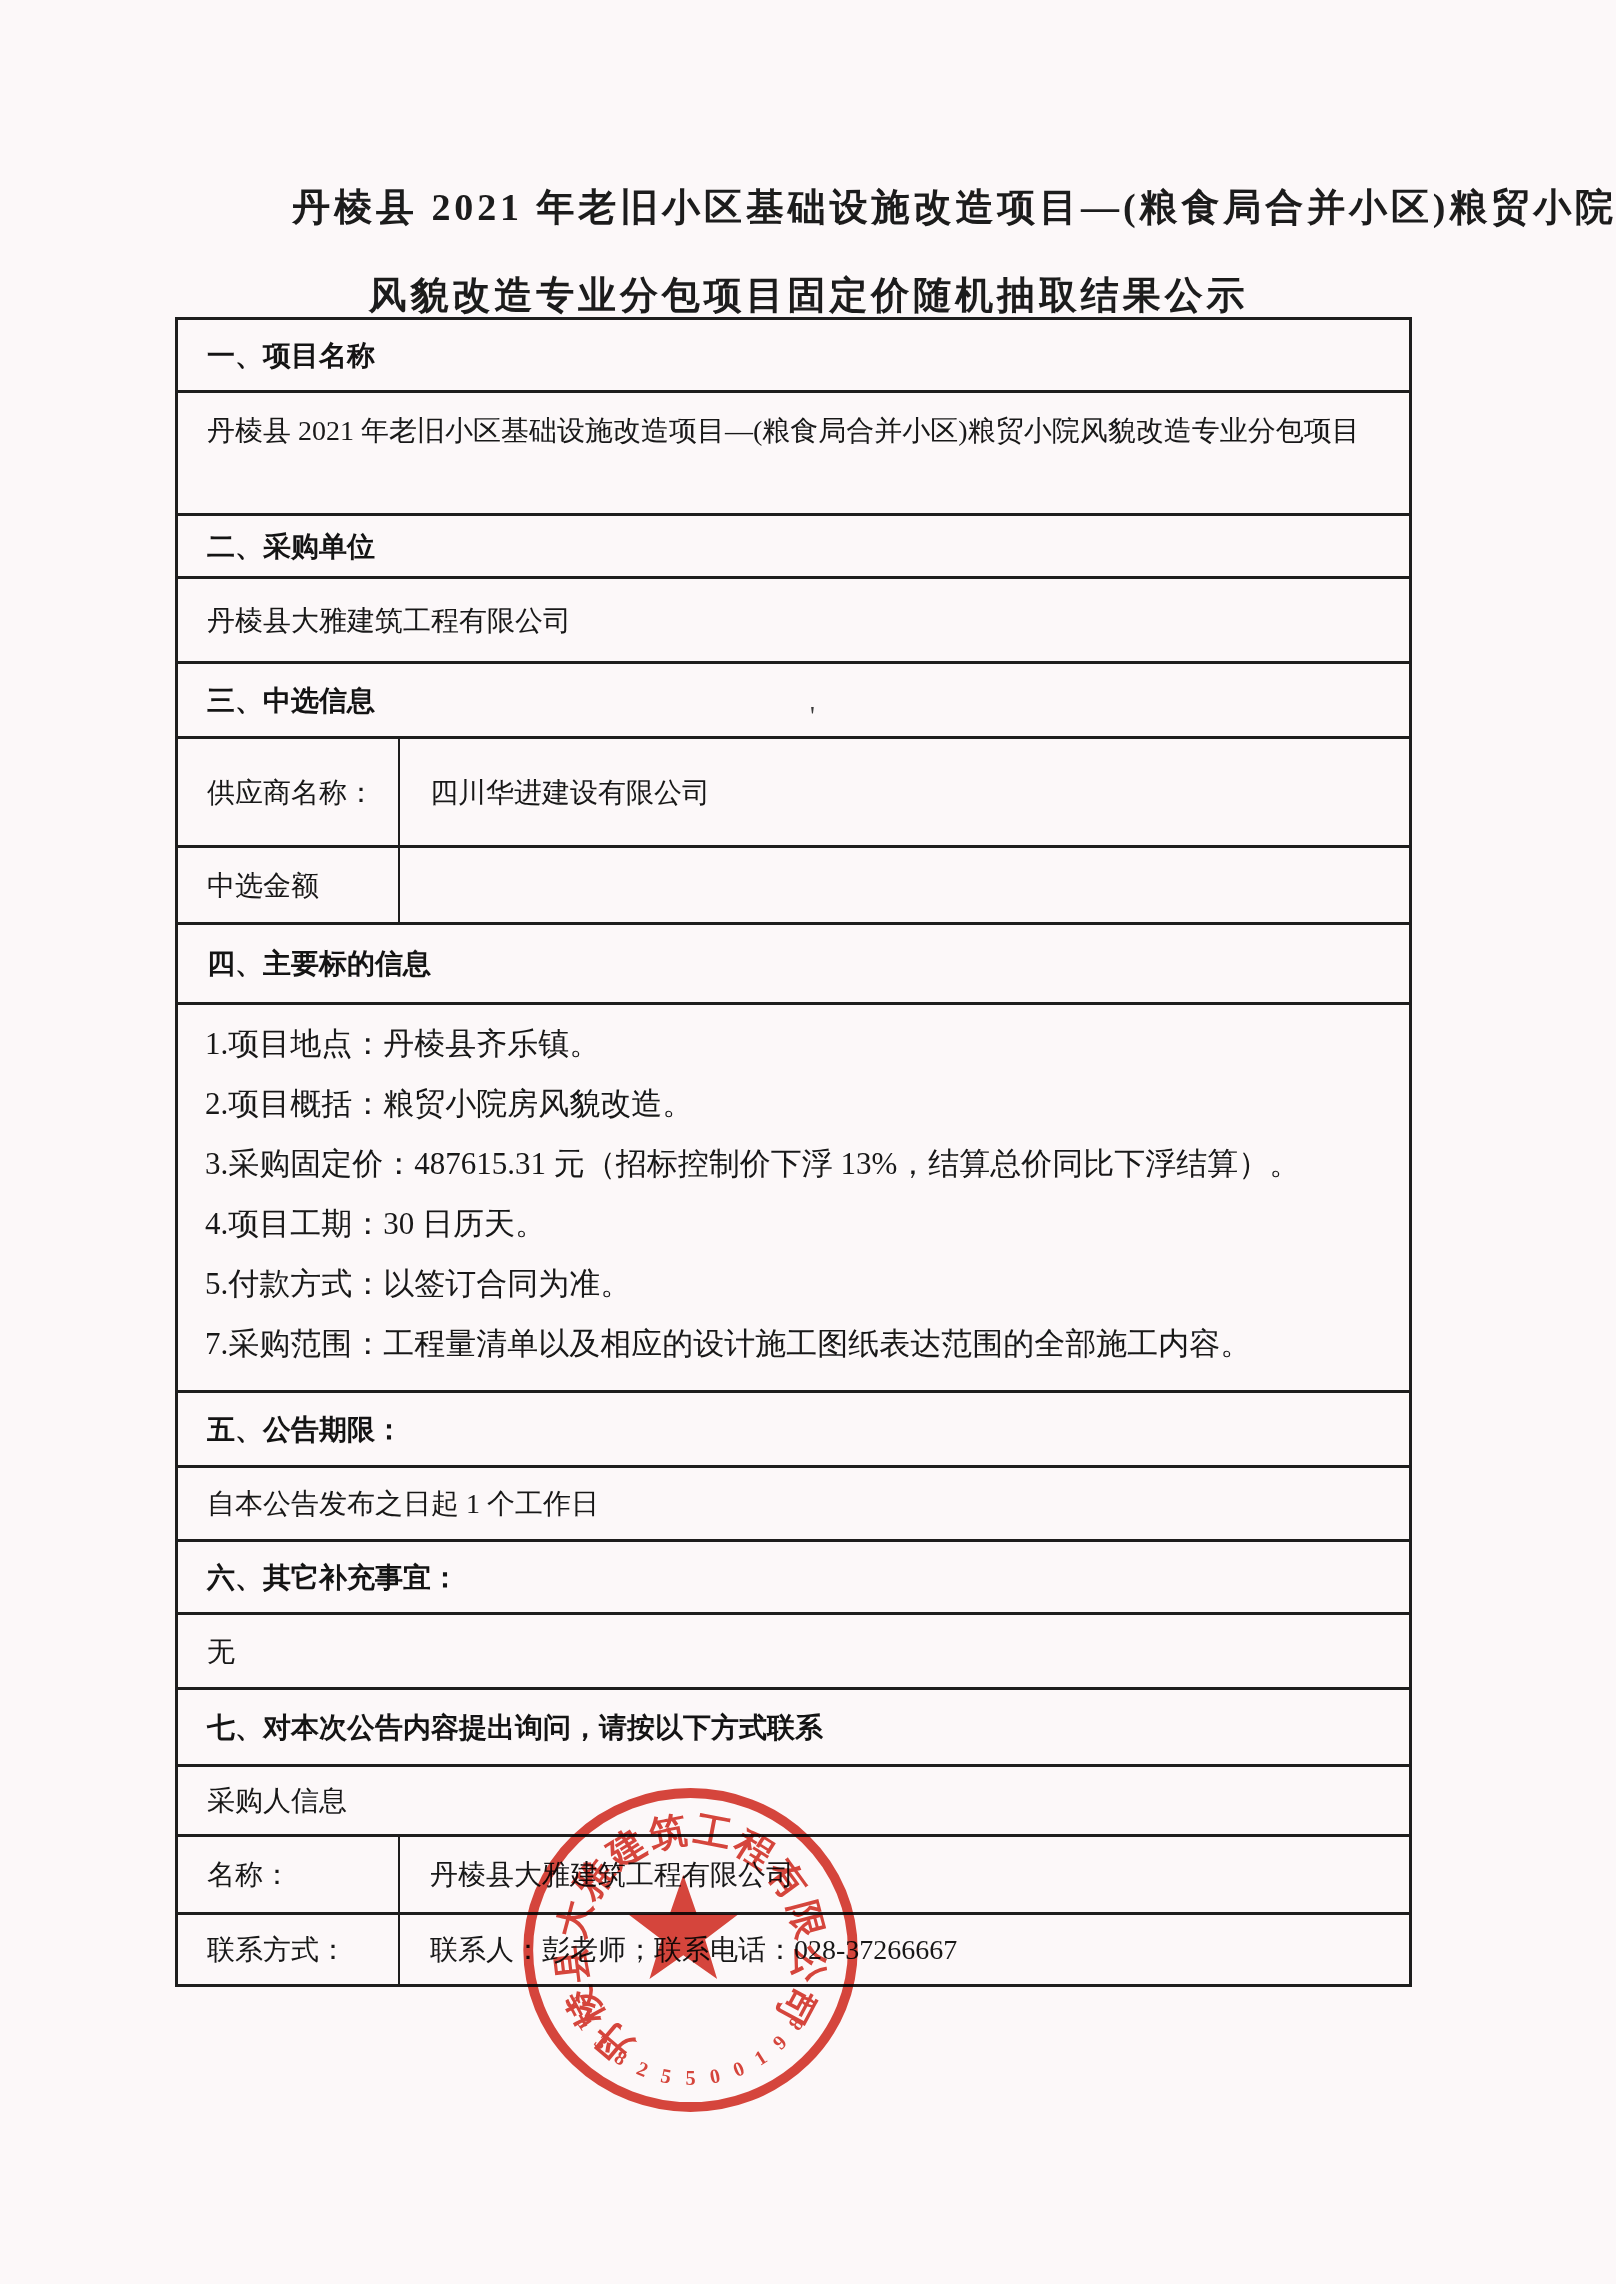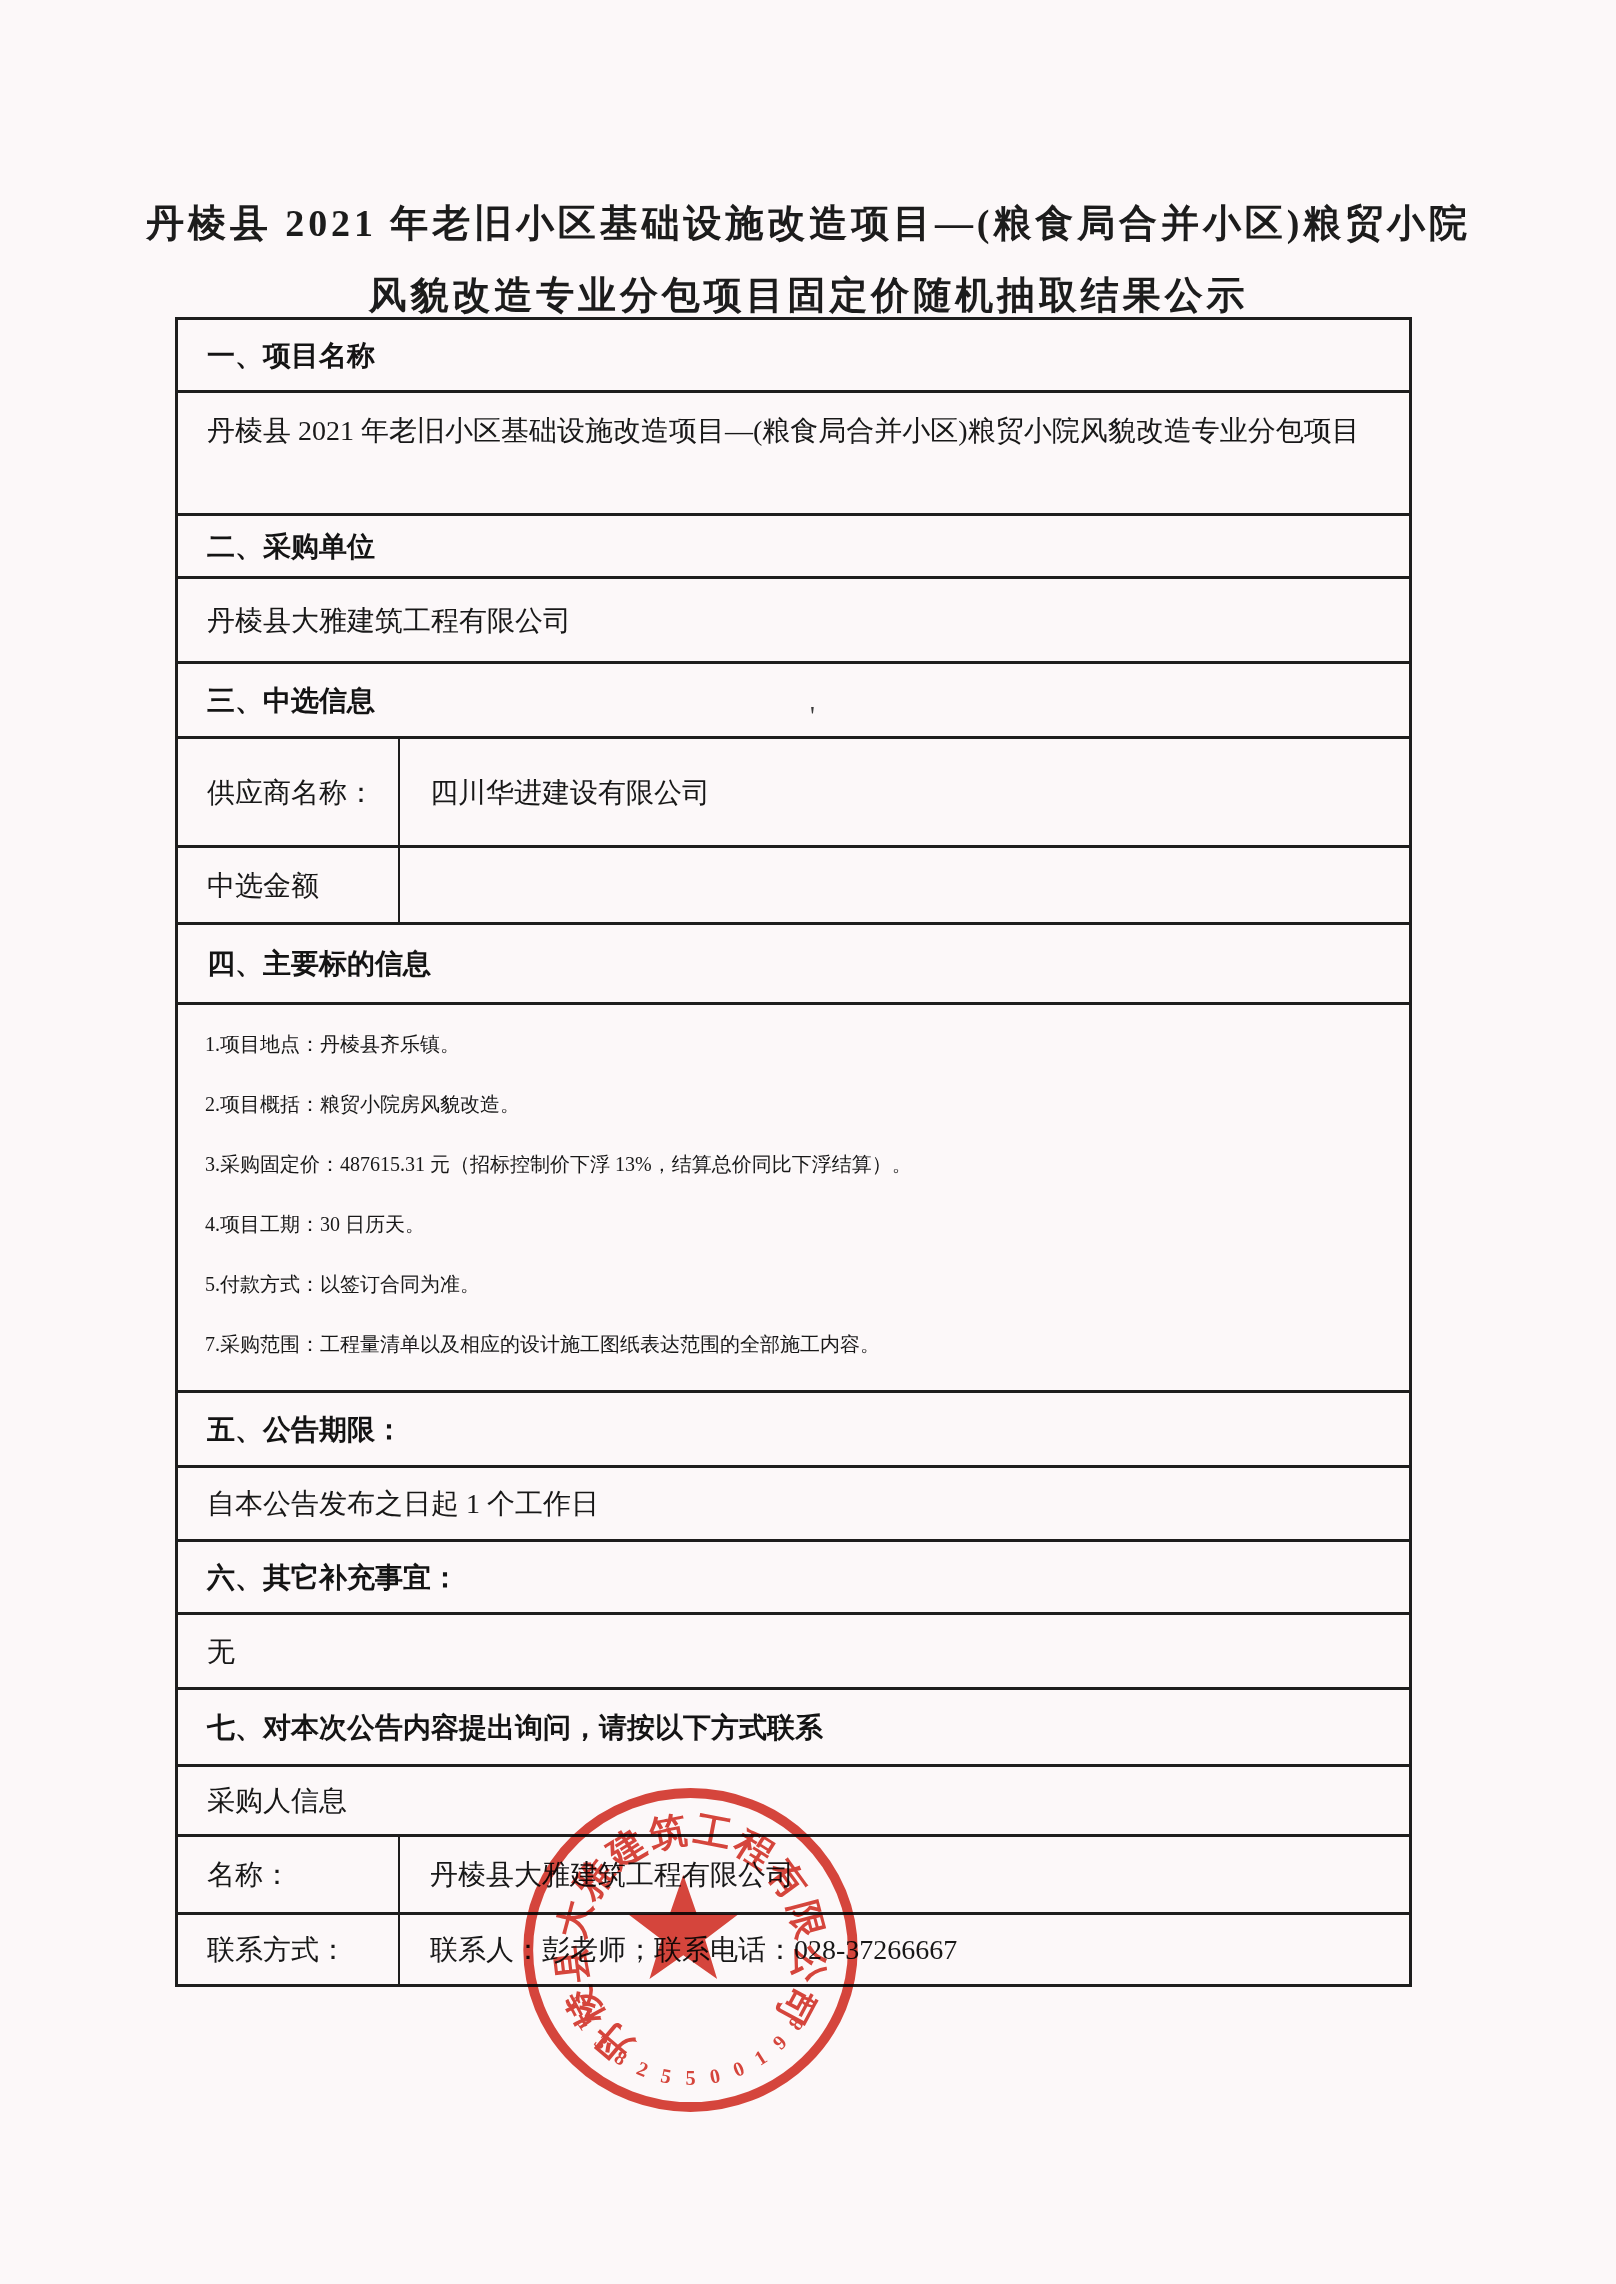--- a/index.html
+++ b/index.html
@@ -15,21 +15,21 @@
   .title-line {
     position:absolute; left:0; width:100%;
     text-align:center;
     font-weight:bold;
     font-size:38px;
     letter-spacing:3.9px;
     line-height:46px;
     color:#1c1c1c;
     white-space:nowrap;
   }
-  .title-line.l1 { top:200px; }
+  .title-line.l1 { top:184px;text-align:right; }
   .title-line.l2 { top:272px; }
 
   .doc-table {
     position:absolute; left:175px; top:317px; width:1237px;
     border:3.3px solid #1e1e1e;
   }
   .row {
     display:flex; align-items:center;
     border-top:3.3px solid #1e1e1e;
     font-size:28px;
@@ -42,21 +42,21 @@
     width:222px; align-self:stretch;
     display:flex; align-items:center;
     padding-left:29px;
     border-right:2.6px solid #1e1e1e;
   }
   .cell-value { flex:1; padding-left:30px; padding-right:23.5px; }
   .details {
     display:block; align-items:initial;
     padding:9px 30px 0 27px;
   }
-  .dline { height:60px; line-height:60px; white-space:nowrap; font-size:20px; }
+  .dline { height:60px; line-height:60px; white-space:nowrap; font-size:31px; }
 
   .seal {
     position:absolute; left:523px; top:1787px;
     width:335px; height:326px;
     mix-blend-mode:multiply;
     opacity:0.93;
     pointer-events:none;
   }
   .seal text {
     font-family:"Liberation Serif","DejaVu Serif",serif;

